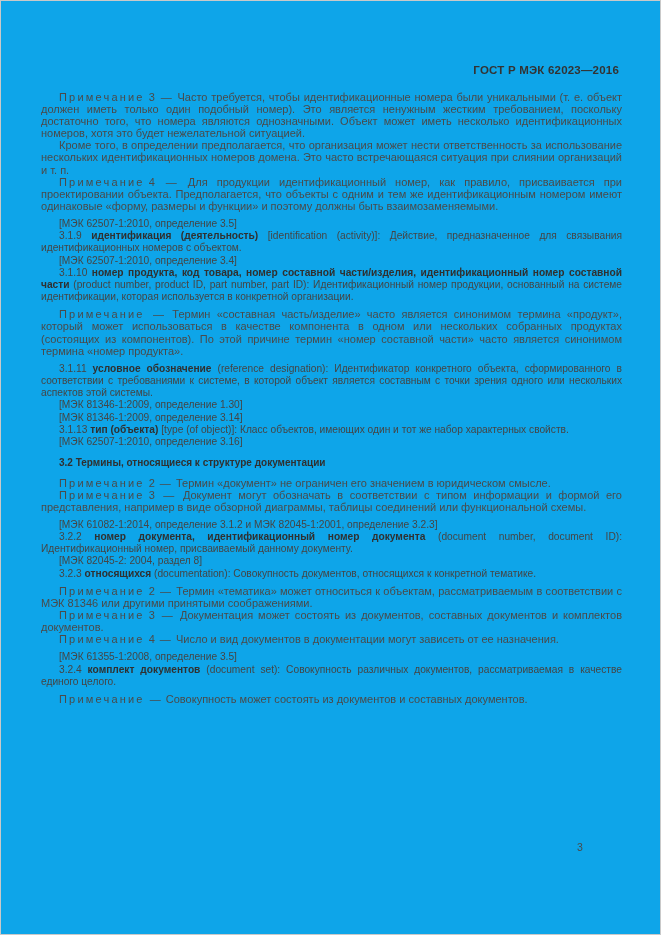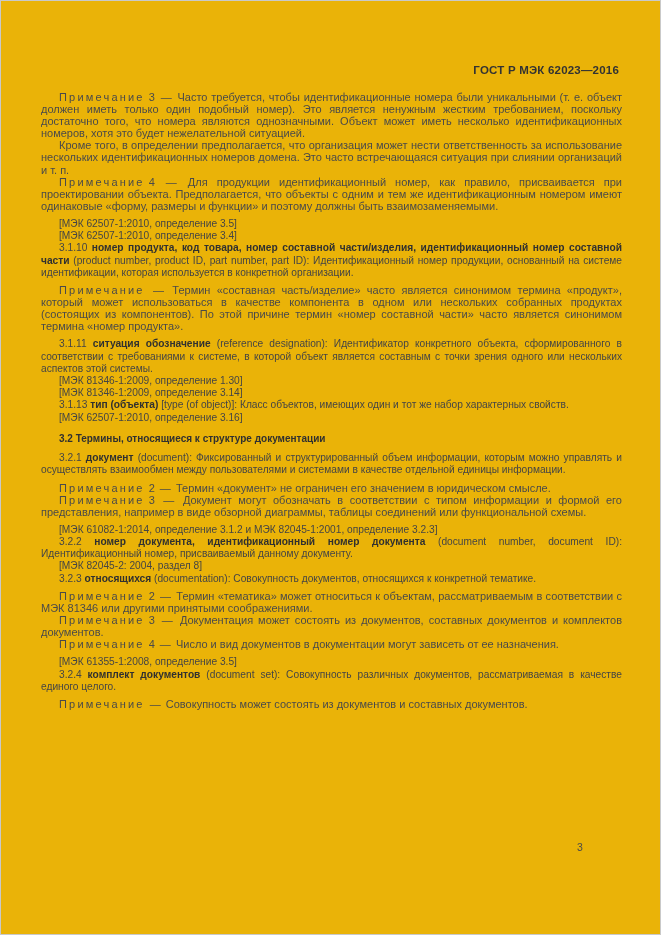--- a/index.html
+++ b/index.html
@@ -1,20 +1,20 @@
 <!DOCTYPE html>
 <html lang="ru"><head>
 <meta charset="utf-8">
 <style>
   html, body { margin: 0; padding: 0; background: #ffffff; }
   .page {
     position: relative;
     width: 661px;
     height: 935px;
-    background: #eab308;
+    background: #0ea5e9;
     box-sizing: border-box;
     border: 1px solid #c9c9c9;
     font-family: "Liberation Sans", sans-serif;
     color: #454545;
     overflow: hidden;
   }
   .header {
     position: absolute;
     top: 63px;
     right: 41px;
@@ -68,30 +68,30 @@
 <body>
 
 <div class="page">
   <div class="header">ГОСТ Р МЭК 62023—2016</div>
 
   <div class="content">
       <p class="b-note"><span class="nlabel">Примечание</span><span class="nnum">3</span> <span class="ndash">—</span> <span>Часто требуется, чтобы идентификационные номера были уникальными (т. е. объект должен иметь только один подобный номер). Это является ненужным жестким требованием, поскольку достаточно того, что номера являются однозначными. Объект может иметь несколько идентификационных номеров, хотя это будет нежелательной ситуацией.</span></p>
       <p class="b-note_para"><span>Кроме того, в определении предполагается, что организация может нести ответственность за использование нескольких идентификационных номеров домена. Это часто встречающаяся ситуация при слиянии организаций и т. п.</span></p>
       <p class="b-note"><span class="nlabel">Примечание</span><span class="nnum">4</span> <span class="ndash">—</span> <span>Для продукции идентификационный номер, как правило, присваивается при проектировании объекта. Предполагается, что объекты с одним и тем же идентификационным номером имеют одинаковые «форму, размеры и функции» и поэтому должны быть взаимозаменяемыми.</span></p>
       <p class="b-ref"><span>[МЭК 62507-1:2010, определение 3.5]</span></p>
+      <p class="b-term"><span class="tnum">3.1.9</span> <b>идентификация (деятельность)</b> <span>[identification (activity)]: Действие, предназначенное для связывания идентификационных номеров с объектом.</span></p>
       <p class="b-ref"><span>[МЭК 62507-1:2010, определение 3.4]</span></p>
       <p class="b-term"><span class="tnum">3.1.10</span> <b>номер продукта, код товара, номер составной части/изделия, идентификационный номер составной части</b> <span>(product number, product ID, part number, part ID): Идентификационный номер продукции, основанный на системе идентификации, которая используется в конкретной организации.</span></p>
       <p class="b-note"><span class="nlabel">Примечание</span> <span class="ndash">—</span> <span>Термин «составная часть/изделие» часто является синонимом термина «продукт», который может использоваться в качестве компонента в одном или нескольких собранных продуктах (состоящих из компонентов). По этой причине термин «номер составной части» часто является синонимом термина «номер продукта».</span></p>
-      <p class="b-term"><span class="tnum">3.1.11</span> <b>ситуация обозначение</b> <span>(reference designation): Идентификатор конкретного объекта, сформированного в соответствии с требованиями к системе, в которой объект является составным с точки зрения одного или нескольких аспектов этой системы.</span></p>
+      <p class="b-term"><span class="tnum">3.1.11</span> <b>условное обозначение</b> <span>(reference designation): Идентификатор конкретного объекта, сформированного в соответствии с требованиями к системе, в которой объект является составным с точки зрения одного или нескольких аспектов этой системы.</span></p>
       <p class="b-ref"><span>[МЭК 81346-1:2009, определение 1.30]</span></p>
       <p class="b-ref"><span>[МЭК 81346-1:2009, определение 3.14]</span></p>
       <p class="b-term"><span class="tnum">3.1.13</span> <b>тип (объекта)</b> <span>[type (of object)]: Класс объектов, имеющих один и тот же набор характерных свойств.</span></p>
       <p class="b-ref"><span>[МЭК 62507-1:2010, определение 3.16]</span></p>
       <p class="b-heading"><span>3.2 Термины, относящиеся к структуре документации</span></p>
-      <p class="b-term"><span class="tnum">3.2.1</span> <b>документ</b> <span>(document): Фиксированный и структурированный объем информации, которым можно управлять и осуществлять взаимообмен между пользователями и системами в качестве отдельной единицы информации.</span></p>
       <p class="b-note"><span class="nlabel">Примечание</span><span class="nnum">2</span> <span class="ndash">—</span> <span>Термин «документ» не ограничен его значением в юридическом смысле.</span></p>
       <p class="b-note"><span class="nlabel">Примечание</span><span class="nnum">3</span> <span class="ndash">—</span> <span>Документ могут обозначать в соответствии с типом информации и формой его представления, например в виде обзорной диаграммы, таблицы соединений или функциональной схемы.</span></p>
       <p class="b-ref"><span>[МЭК 61082-1:2014, определение 3.1.2 и МЭК 82045-1:2001, определение 3.2.3]</span></p>
       <p class="b-term"><span class="tnum">3.2.2</span> <b>номер документа, идентификационный номер документа</b> <span>(document number, document ID): Идентификационный номер, присваиваемый данному документу.</span></p>
       <p class="b-ref"><span>[МЭК 82045-2: 2004, раздел 8]</span></p>
       <p class="b-term"><span class="tnum">3.2.3</span> <b>относящихся</b> <span>(documentation): Совокупность документов, относящихся к конкретной тематике.</span></p>
       <p class="b-note"><span class="nlabel">Примечание</span><span class="nnum">2</span> <span class="ndash">—</span> <span>Термин «тематика» может относиться к объектам, рассматриваемым в соответствии с МЭК 81346 или другими принятыми соображениями.</span></p>
       <p class="b-note"><span class="nlabel">Примечание</span><span class="nnum">3</span> <span class="ndash">—</span> <span>Документация может состоять из документов, составных документов и комплектов документов.</span></p>
       <p class="b-note"><span class="nlabel">Примечание</span><span class="nnum">4</span> <span class="ndash">—</span> <span>Число и вид документов в документации могут зависеть от ее назначения.</span></p>
       <p class="b-ref"><span>[МЭК 61355-1:2008, определение 3.5]</span></p>

